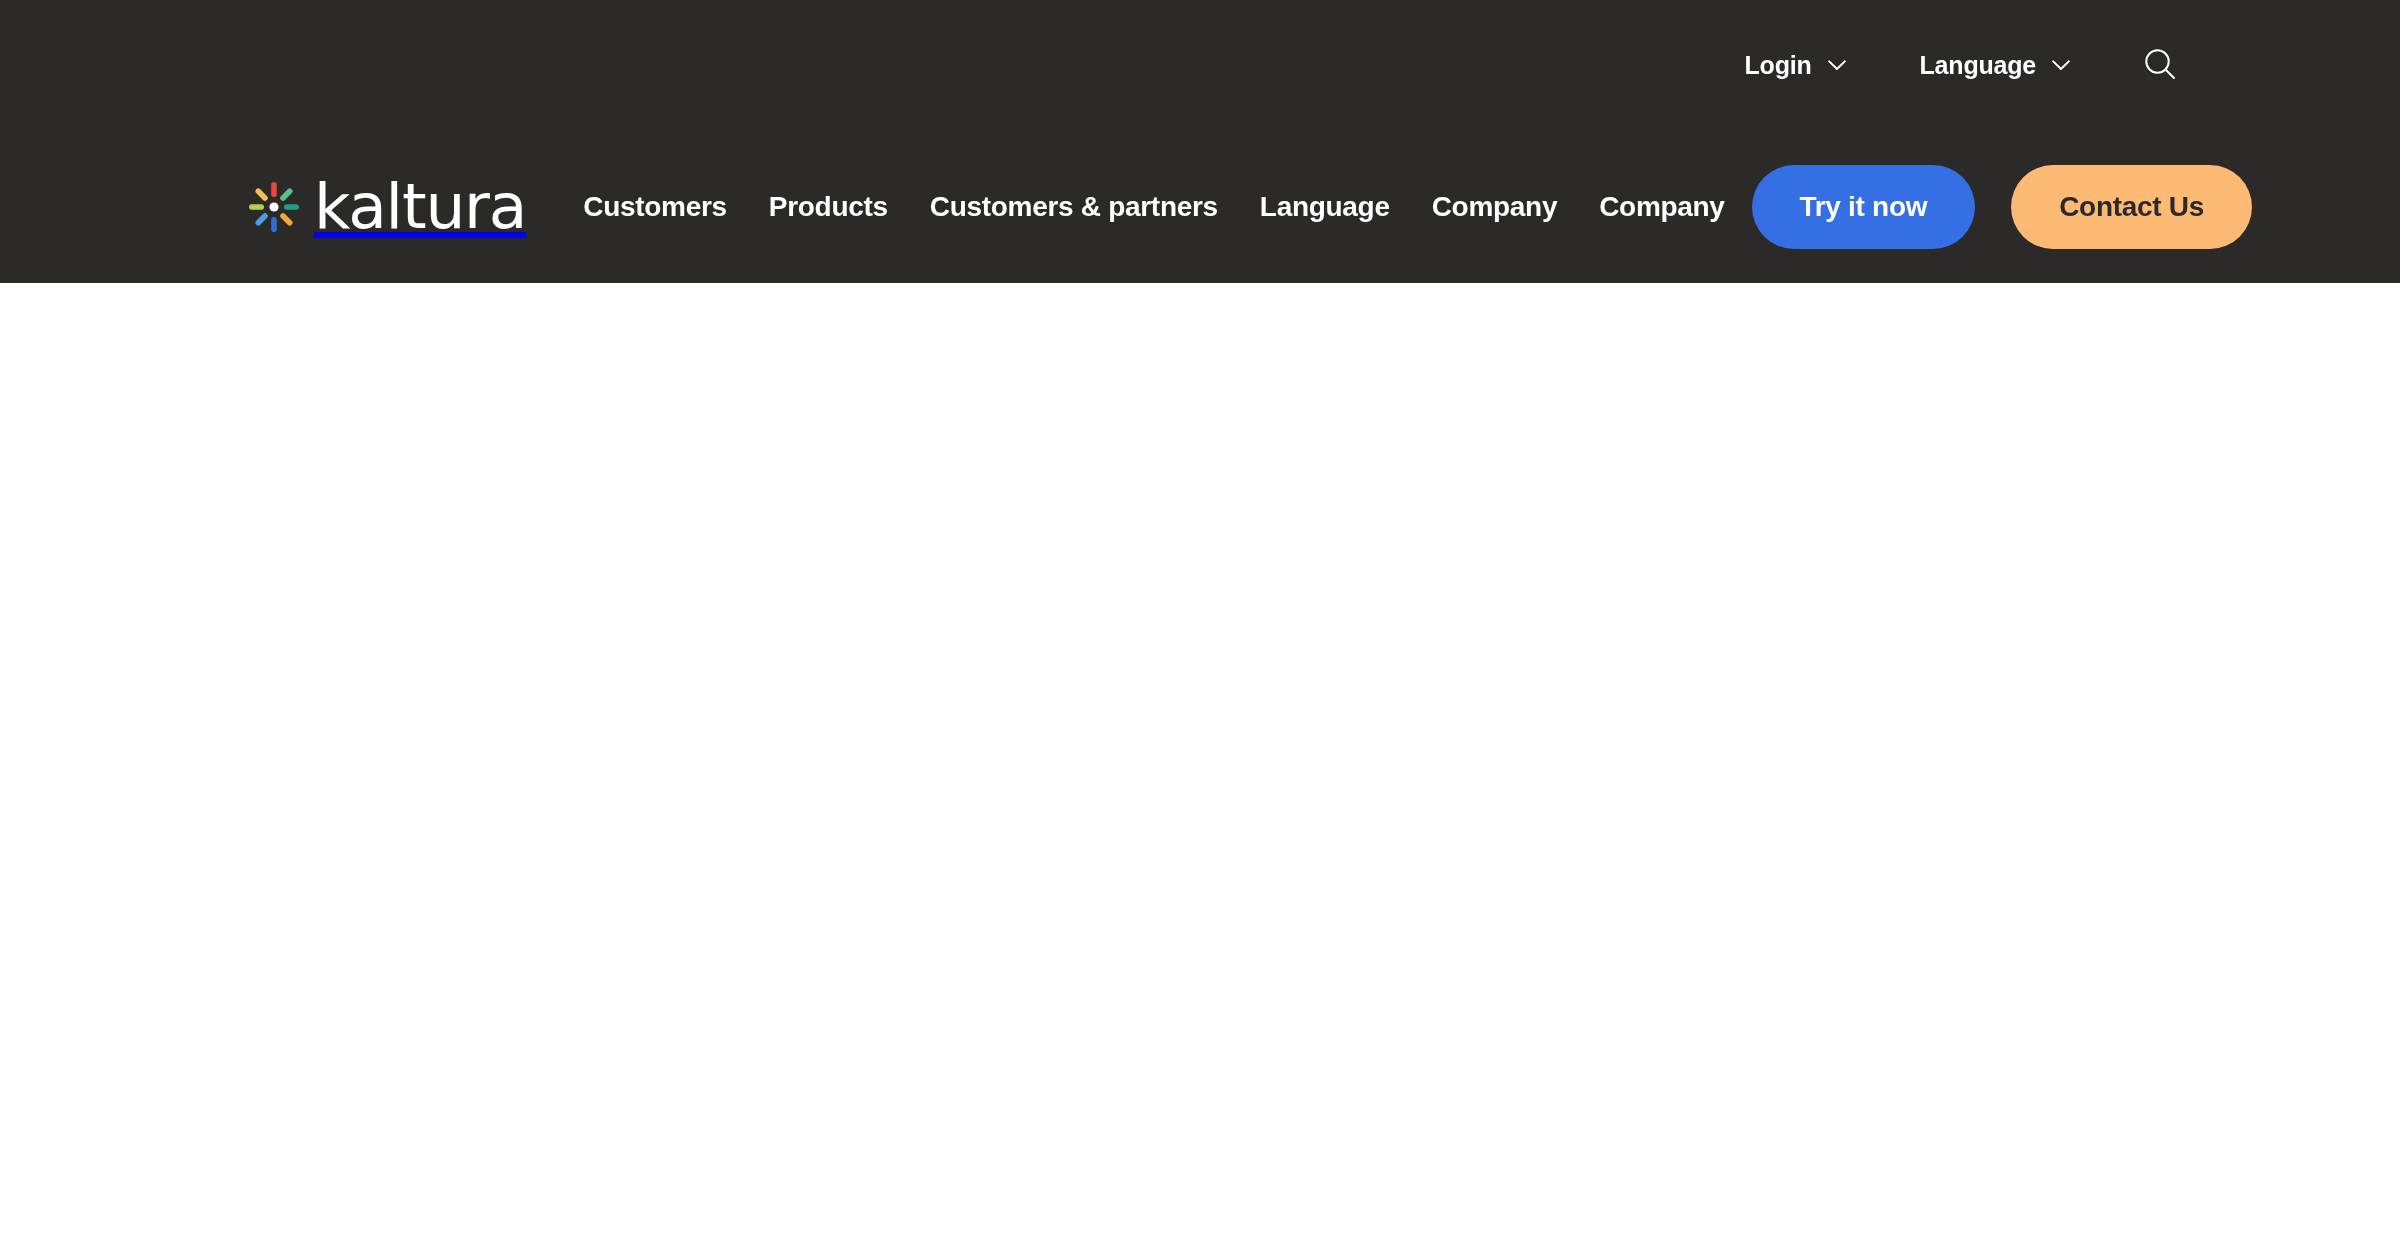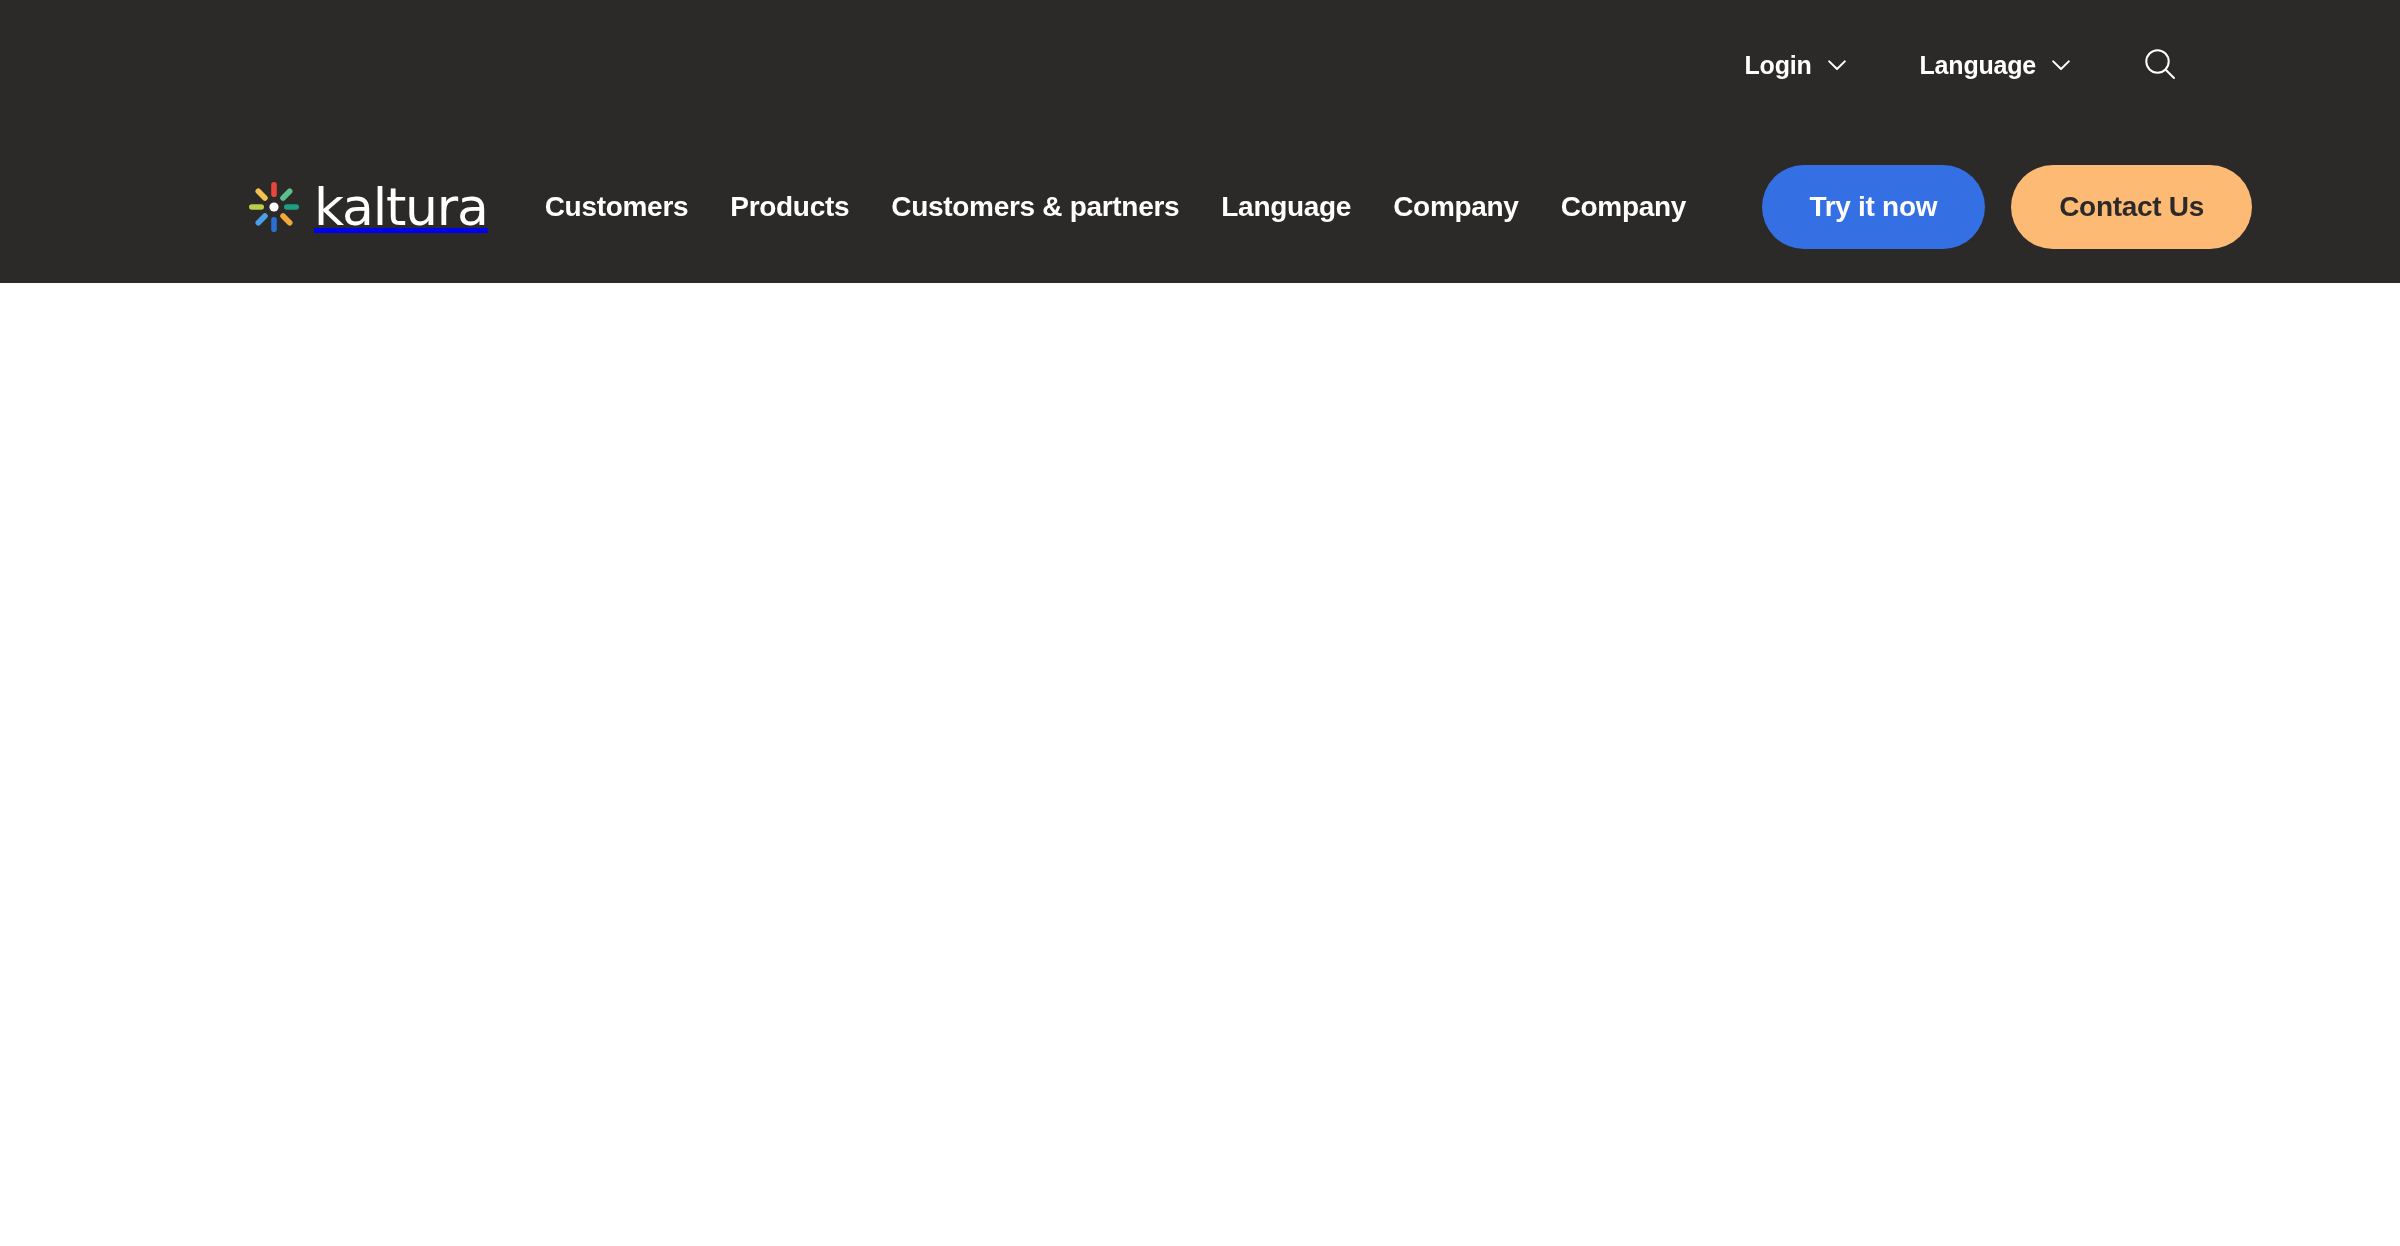--- a/index.html
+++ b/index.html
@@ -88,21 +88,21 @@
   .logo {
     display: flex;
     align-items: center;
     gap: 14px;
     cursor: pointer;
     flex: 0 0 auto;
   }
   .logo-mark { width: 52px; height: 52px; display: block; flex: 0 0 auto; }
   .logo-wordmark {
     color: #ffffff;
-    font-size: 52px;
+    font-size: 63px;
     font-weight: 400;
     letter-spacing: -1.2px;
     line-height: 1;
     font-family: "DejaVu Sans", sans-serif;
   }
 
   
   .primary-nav {
     display: flex;
     align-items: center;
@@ -119,21 +119,21 @@
     padding: 0 21px;
     cursor: pointer;
     text-decoration: none;
   }
 
   
   .cta-group {
     display: flex;
     align-items: center;
     margin-left: auto;
-    gap: 26px;
+    gap: 36px;
     flex: 0 0 auto;
   }
   .btn {
     display: inline-flex;
     align-items: center;
     justify-content: center;
     height: 84px;
     border-radius: 42px;
     font-size: 28px;
     font-weight: 700;

